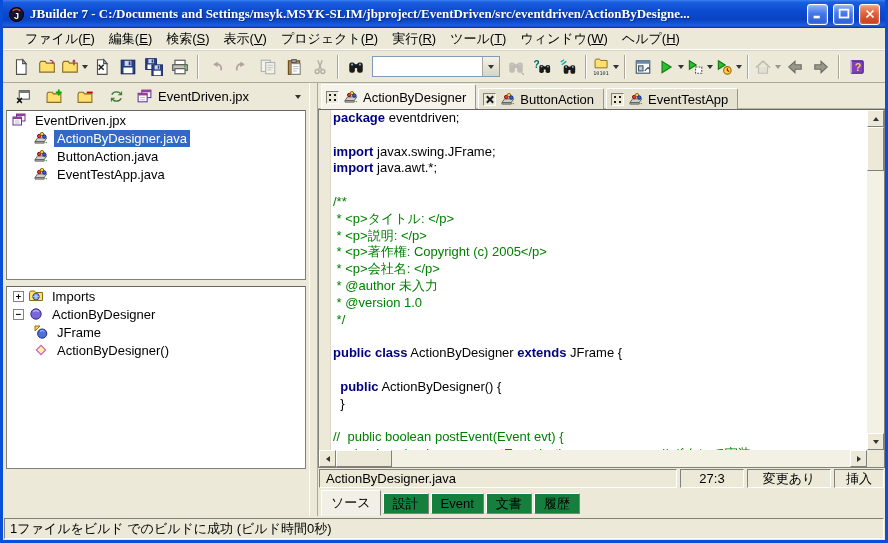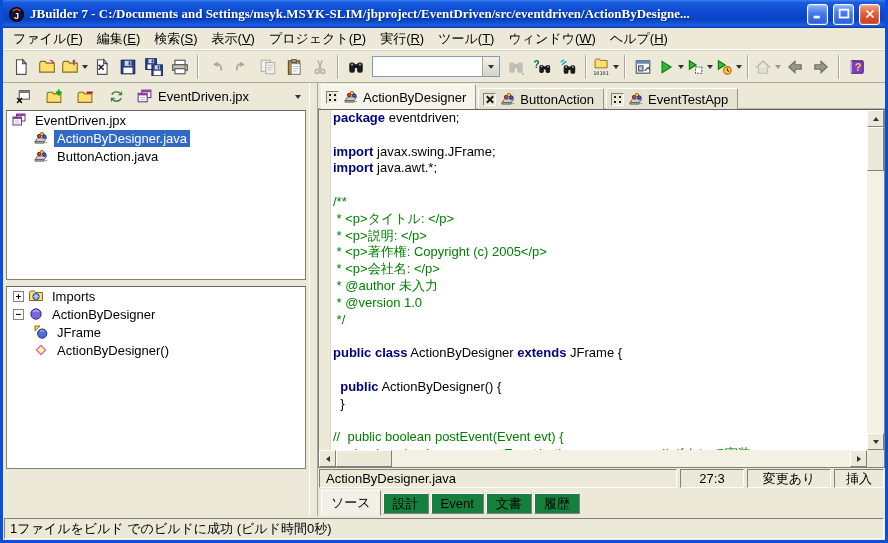--- a/index.html
+++ b/index.html
@@ -5,21 +5,21 @@
   html,body{margin:0;padding:0;background:#fff;}
   body{width:888px;height:543px;overflow:hidden;font-family:"Liberation Sans",sans-serif;font-size:13px;color:#000;}
   *{box-sizing:border-box;}
   .window{width:888px;height:543px;background:#ece9d8;border-left:3px solid #0b4fd8;border-right:3px solid #0b4fd8;border-bottom:3px solid #0b4fd8;display:flex;flex-direction:column;}
   
   .titlebar{height:28px;flex:none;background:linear-gradient(180deg,#3a80f0 0%,#1c5ee0 8%,#0c4ad0 40%,#0a44c4 70%,#1c5ee0 92%,#07309a 100%);display:flex;align-items:center;padding:0 5px;gap:5px;}
   .title-text{flex:1;color:#fff;font-weight:bold;font-size:13px;white-space:nowrap;overflow:hidden;text-shadow:1px 1px 1px #072a7a;font-family:Liberation Serif, serif;}
   .winbtn{width:21px;height:21px;flex:none;border:1px solid #fff;border-radius:3px;display:flex;align-items:center;justify-content:center;background:linear-gradient(180deg,#8db4f8 0%,#4478e8 45%,#2c5cd8 100%);box-shadow:inset 0 0 2px rgba(255,255,255,.6);}
   .winbtn.close{background:linear-gradient(180deg,#f0a080 0%,#e0623a 45%,#c83c1c 100%);}
   
-  .menubar{height:22px;flex:none;display:flex;align-items:center;padding:0 3px;background:#ece9d8;border-bottom:1px solid #fff;}
+  .menubar{height:22px;flex:none;display:flex;align-items:center;padding:0 15px;background:#ece9d8;border-bottom:1px solid #fff;}
   .menu-item{padding:2px 7px;white-space:nowrap;cursor:default;}
   .menu-item u{text-decoration:underline;}
   
   .toolbar{height:33px;flex:none;display:flex;align-items:center;padding:0 5px;background:#ece9d8;border-top:1px solid #d8d4c4;border-bottom:1px solid #aca899;}
   .tool{height:26px;min-width:26px;display:flex;align-items:center;justify-content:center;gap:1px;padding:0 1px;}
   .tool.disabled{opacity:.45;filter:grayscale(70%);}
   .tsep{width:2px;height:24px;margin:0 4px;border-left:1px solid #aca899;border-right:1px solid #fff;}
   .caret{width:0;height:0;border-left:3px solid transparent;border-right:3px solid transparent;border-top:4px solid #333;margin-left:2px;}
   .combo{width:128px;height:21px;background:#fff;border:1px solid #7f9db9;display:flex;align-items:stretch;margin:0 3px;}
   .combo input{flex:1;border:none;outline:none;font:12px "Liberation Sans",sans-serif;padding:0 3px;min-width:0;}
@@ -491,20 +491,33 @@
                 <path d="M2 11.5l2.6-3.6h9.2L11.2 11.5z" fill="#d0cfc8" stroke="#666"></path>
                 <path d="M2 11.5h9.2v1.6H2z" fill="#b8b7b0" stroke="#666"></path>
                 <circle cx="6.2" cy="6" r="1.7" fill="#e04040" stroke="#801010"></circle>
                 <circle cx="9" cy="4.1" r="1.7" fill="#f0d040" stroke="#907010"></circle>
                 <circle cx="11.3" cy="6.5" r="1.7" fill="#4060d8" stroke="#102080"></circle>
                 <path d="M12.3 12l1.8-.01-.9 1.5z" fill="#20a020"></path>
               </svg>
             </span>
             <span class="tlabel">ButtonAction.java</span>
           </div>
+          <div class="trow" style="padding-left: 26px;">
+            <span class="icn">
+              <svg width="16" height="16" viewBox="0 0 16 16">
+                <path d="M2 11.5l2.6-3.6h9.2L11.2 11.5z" fill="#d0cfc8" stroke="#666"></path>
+                <path d="M2 11.5h9.2v1.6H2z" fill="#b8b7b0" stroke="#666"></path>
+                <circle cx="6.2" cy="6" r="1.7" fill="#e04040" stroke="#801010"></circle>
+                <circle cx="9" cy="4.1" r="1.7" fill="#f0d040" stroke="#907010"></circle>
+                <circle cx="11.3" cy="6.5" r="1.7" fill="#4060d8" stroke="#102080"></circle>
+                <path d="M12.3 12l1.8-.01-.9 1.5z" fill="#20a020"></path>
+              </svg>
+            </span>
+            <span class="tlabel">EventTestApp.java</span>
+          </div>
         </div>
       <div class="hsplit"></div>
       <div class="treebox tree2" id="structtree">
           <div class="trow" style="padding-left: 6px;">
             <span class="expbox">+</span>
             <span class="icn">
               <svg width="16" height="16" viewBox="0 0 16 16">
                 <path d="M1.5 12.5v-8l1-1.5h4l1 1.5h7v8z" fill="#ffdf6d" stroke="#8a6d1f"></path>
                 <circle cx="8" cy="8.6" r="3.2" fill="#4f86d8" stroke="#1a3a8a"></circle>
                 <path d="M4.8 8.6h6.4M8 5.4v6.4M5.7 6.9q2.3 1.1 4.6 0M5.7 10.3q2.3-1.1 4.6 0" stroke="#cfe0ff" fill="none" stroke-width=".7"></path>

